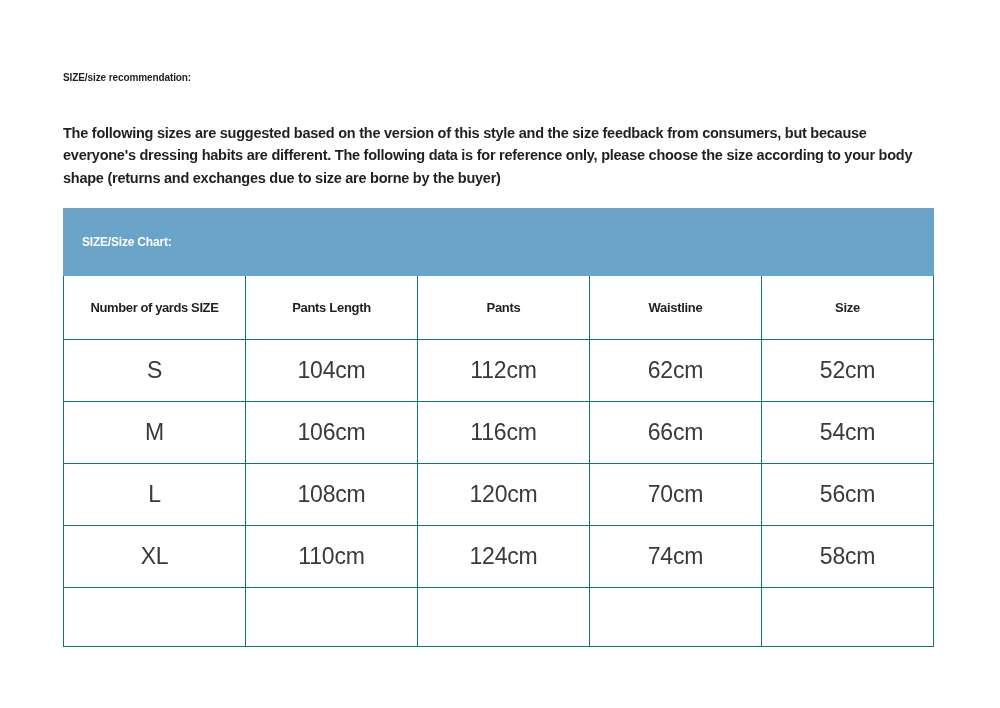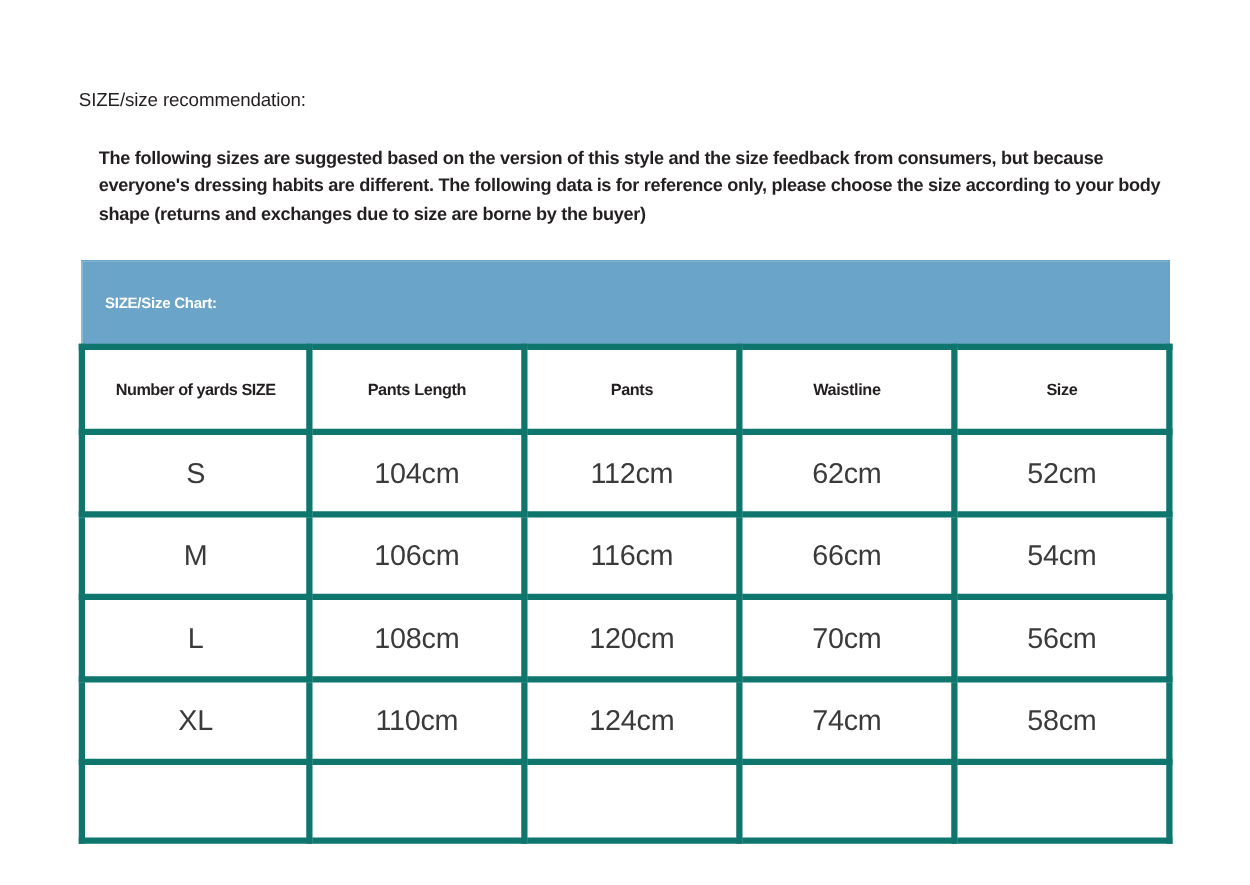--- a/index.html
+++ b/index.html
@@ -20,47 +20,47 @@
     height: 708px;
     box-sizing: border-box;
   }
   .intro {
     position: absolute;
     left: 63px;
     top: 72px;
     width: 880px;
   }
   .intro-heading {
-    font-size: 15px;
-    font-weight: normal;
+    font-size: 10px;
+    font-weight: bold;
     letter-spacing: -0.1px;
-    margin: 0 0 26px 0;
+    margin: 0 0 38px 0;
     line-height: 1.2;
   }
   .intro-body {
     font-size: 14.5px;
     font-weight: bold;
     letter-spacing: -0.25px;
     line-height: 1.55;
-    margin: 16px;
+    margin: 0;
     width: 875px;
   }
   .table-wrap {
     position: absolute;
     left: 63px;
     top: 208px;
     width: 870px;
   }
   table.size-chart {
     border-collapse: collapse;
     width: 870px;
     table-layout: fixed;
   }
   table.size-chart td, table.size-chart th {
-    border: 5px solid #0f766e;
+    border: 1px solid #0f766e;
     padding: 0;
   }
   .chart-title-cell {
     background: #6aa4c8;
     height: 66px;
     border: 1px solid #6aa4c8 !important;
     color: #ffffff;
     font-size: 12px;
     font-weight: bold;
     text-align: left;

